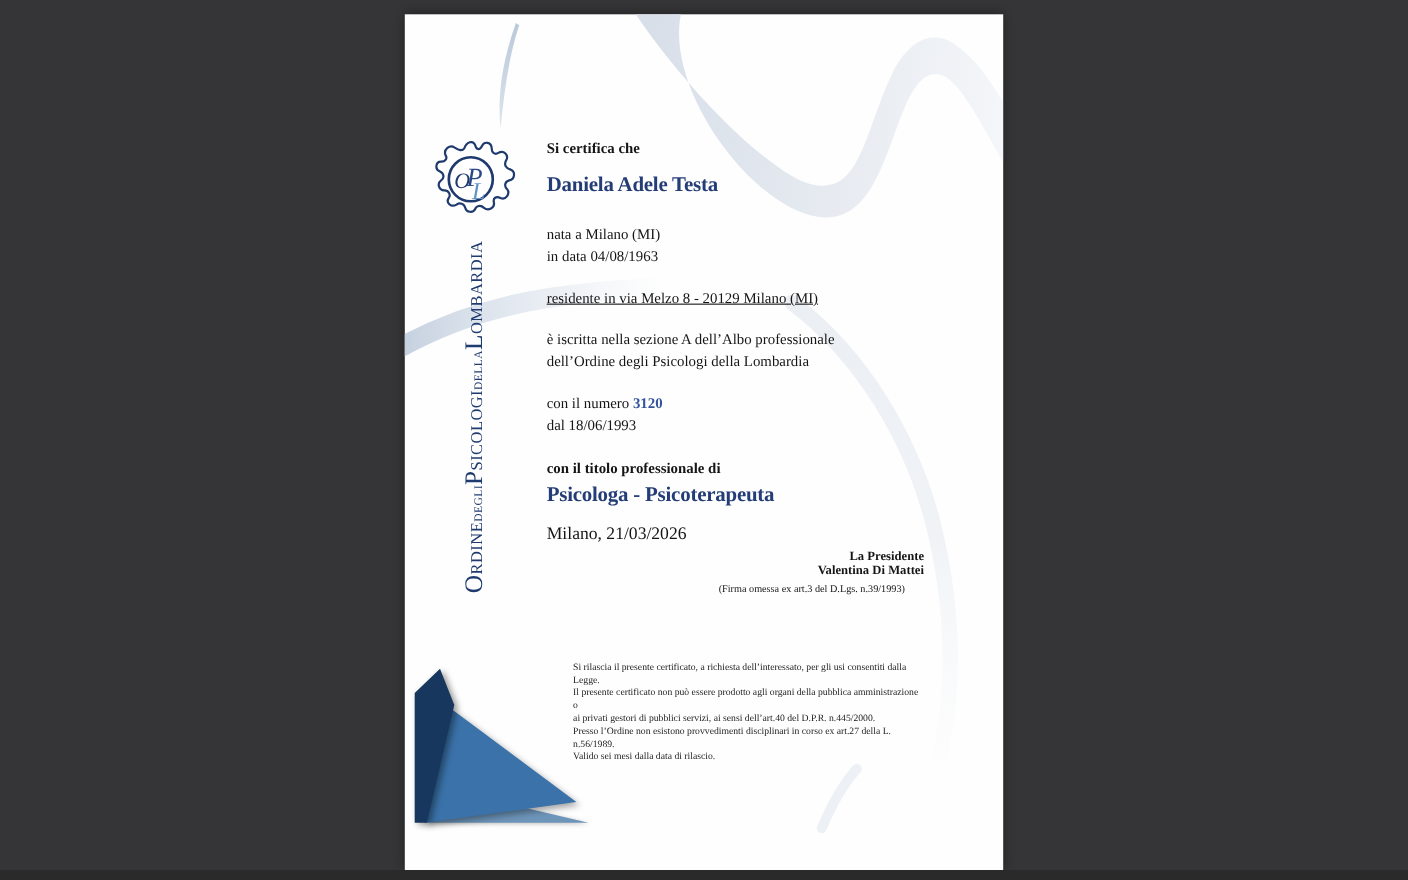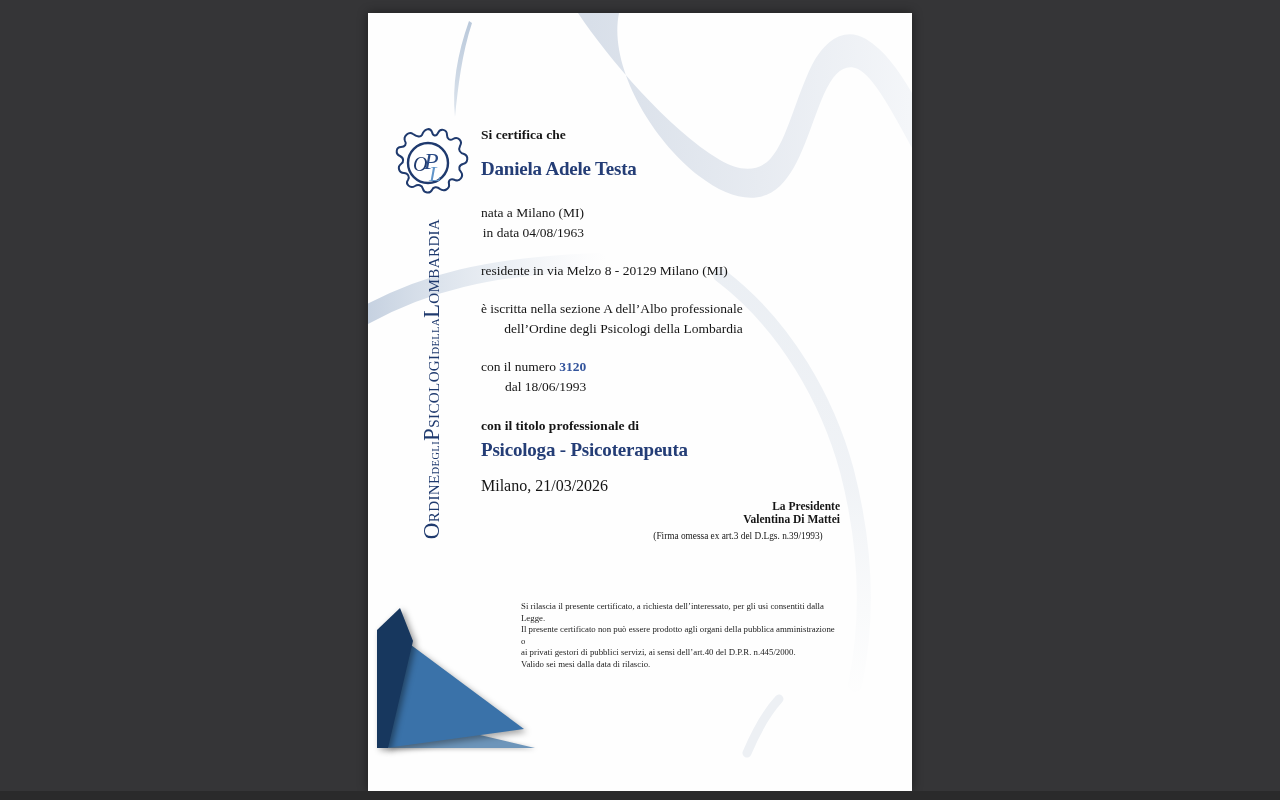--- a/index.html
+++ b/index.html
@@ -18,26 +18,26 @@
   
   .vwrap{position:absolute;left:63px;top:366px;width:0;height:0;}
   .vtext{
     position:absolute;transform:translate(-50%,-50%) rotate(-90deg);
     white-space:nowrap;color:var(--logo_navy,#1f3a6e);
     font-size:15px;letter-spacing:.4px;line-height:1;
   }
   .vcap{font-size:23px;}
   .vsmall{font-size:10.5px;}
   
-  .tb{position:absolute;left:113px;color:#151515;font-size:13.5px;line-height:20px;text-align:right;}
+  .tb{position:absolute;left:129px;color:#151515;font-size:13.5px;line-height:20px;}
   .navy{color:var(--navy,#243d76);font-family:Liberation Serif, serif;}
   .name{top:145px;font-size:19px;font-weight:bold;letter-spacing:-.2px;line-height:22px;}
   .intro{top:112px;font-weight:bold;}
   .birth{top:190px;}
-  .residence{top:248px;}
+  .residence{top:248px;text-decoration:underline;}
   .section{top:286px;}
   .number{top:344px;}
   .num-val{color:var(--accent_blue,#33549c);font-weight:bold;}
   .titolo-label{top:403px;font-weight:bold;}
   .titolo{top:426px;font-size:19px;font-weight:bold;letter-spacing:-.2px;line-height:22px;}
   .place-date{top:467px;font-size:16px;line-height:12px;}
   .signature{position:absolute;left:268px;top:487px;width:204px;text-align:center;color:#151515;}
   .sig-line{font-size:11.5px;font-weight:bold;line-height:13px;text-align:right;}
   .sig-note{font-size:9.3px;line-height:11px;margin-top:5px;white-space:nowrap;}
   .legal{position:absolute;left:153px;top:562px;width:320px;font-size:8.8px;line-height:11.6px;color:#1c1c1c;margin-top:26px;}
@@ -152,18 +152,19 @@
   <div class="signature">
     <div class="sig-line">La Presidente</div>
     <div class="sig-line">Valentina Di Mattei</div>
     <div class="sig-note">(Firma omessa ex art.3 del D.Lgs. n.39/1993)</div>
   </div>
 
   <div class="legal">
     <div>Si rilascia il presente certificato, a richiesta dell’interessato, per gli usi consentiti dalla Legge.</div>
     <div>Il presente certificato non può essere prodotto agli organi della pubblica amministrazione o</div>
     <div>ai privati gestori di pubblici servizi, ai sensi dell’art.40 del D.P.R. n.445/2000.</div>
+    <div>Presso l’Ordine non esistono provvedimenti disciplinari in corso ex art.27 della L. n.56/1989.</div>
     <div>Valido sei mesi dalla data di rilascio.</div>
   </div>
 
 </div>
 
 <div class="bottom-strip"></div>
 
 </body></html>

